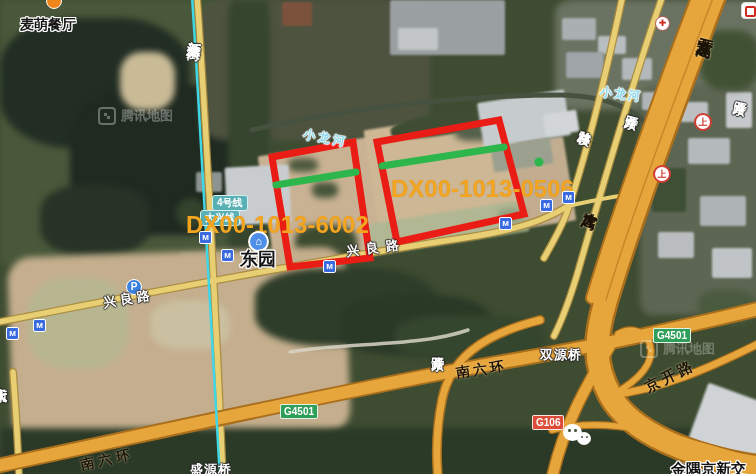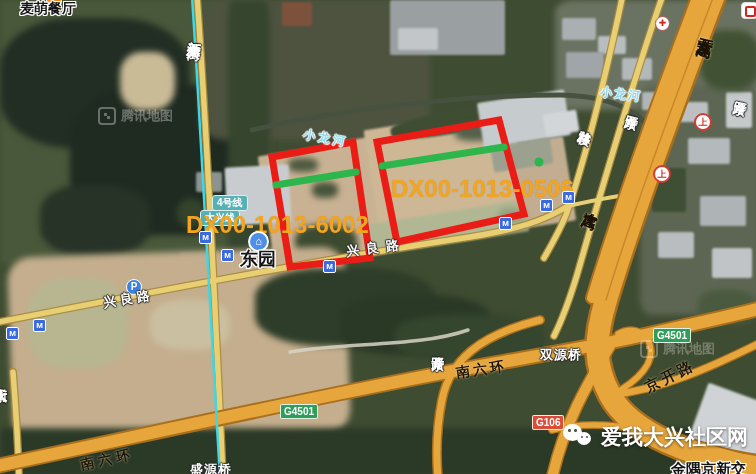--- a/index.html
+++ b/index.html
@@ -166,21 +166,21 @@
   <div class="wm" style="left:98px;top:107px;">
     <span class="box"></span>
     <span>腾讯地图</span>
   </div>
   <div class="wm" style="left:640px;top:340px;opacity:.28;">
     <span class="box"></span>
     <span>腾讯地图</span>
   </div>
 
   <div class="circle-icon" style="left:46px;top:-7px;width:14px;height:14px;background:#f08519;border:1.5px solid #fff;"></div>
-  <div class="lbl dark" style="left:20px;top:1px;font-size:14px;">麦萌餐厅</div>
+  <div class="lbl dark" style="left:20px;top:17px;font-size:14px;">麦萌餐厅</div>
 
   <div class="circle-icon" style="left:655px;top:16px;width:13px;height:13px;background:#fff;border:1px solid #b5554e;color:#d0271c;font-size:9px;line-height:13px;">✚</div>
   <div class="sq" style="left:741px;top:2px;width:15px;height:15px;background:#fff;border-radius:4px;filter:none;border:1px solid #ddd;">
       <div style="margin:3px;width:7px;height:7px;border:2px solid #d0271c;border-radius:2px;"></div>
     </div>
 
   <div class="lbl light vert" style="left:188px;top:30px;font-size:14px;letter-spacing:2px;transform:rotate(7deg);">新源大街</div>
 
   <div class="lbl onroad vert" style="left:701px;top:26px;font-size:16px;letter-spacing:1px;transform:rotate(13deg);transform-origin:top center;">京开高速</div>
   <div class="lbl light vert" style="left:628px;top:106px;font-size:13px;transform:rotate(15deg);transform-origin:top center;">京开路</div>
@@ -233,17 +233,16 @@
   <div class="m-icon" style="left:33px;top:319px;">M</div>
 
   <div style="position:absolute;left:563px;top:424px;width:32px;height:26px;">
     <div style="position:absolute;left:0;top:0;width:19px;height:17px;background:#fff;border-radius:50%;"></div>
     <div style="position:absolute;left:14px;top:8px;width:14px;height:13px;background:#fff;border-radius:50%;"></div>
     <div style="position:absolute;left:5px;top:5px;width:2.5px;height:2.5px;background:#4a5a3e;border-radius:50%;"></div>
     <div style="position:absolute;left:11px;top:5px;width:2.5px;height:2.5px;background:#4a5a3e;border-radius:50%;"></div>
     <div style="position:absolute;left:18px;top:12px;width:2px;height:2px;background:#4a5a3e;border-radius:50%;"></div>
     <div style="position:absolute;left:23px;top:12px;width:2px;height:2px;background:#4a5a3e;border-radius:50%;"></div>
   </div>
-  <div class="lbl" style="left:601px;top:425px;font-size:21px;font-weight:bold;color:#fff;text-shadow:0 1px 3px rgba(0,0,0,.6);">爱我大兴社区网</div>
 
   <div class="lbl dark" style="left:671px;top:461px;font-size:15px;">金隅京新交</div>
 
 </div>
 
 </body></html>

